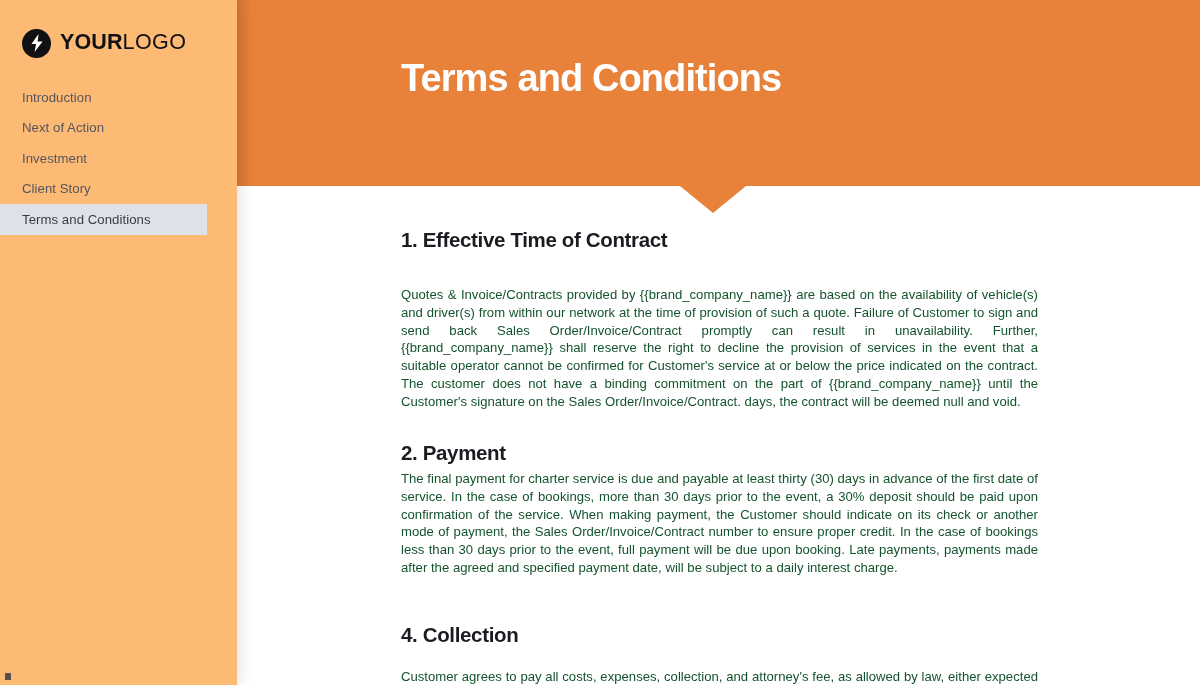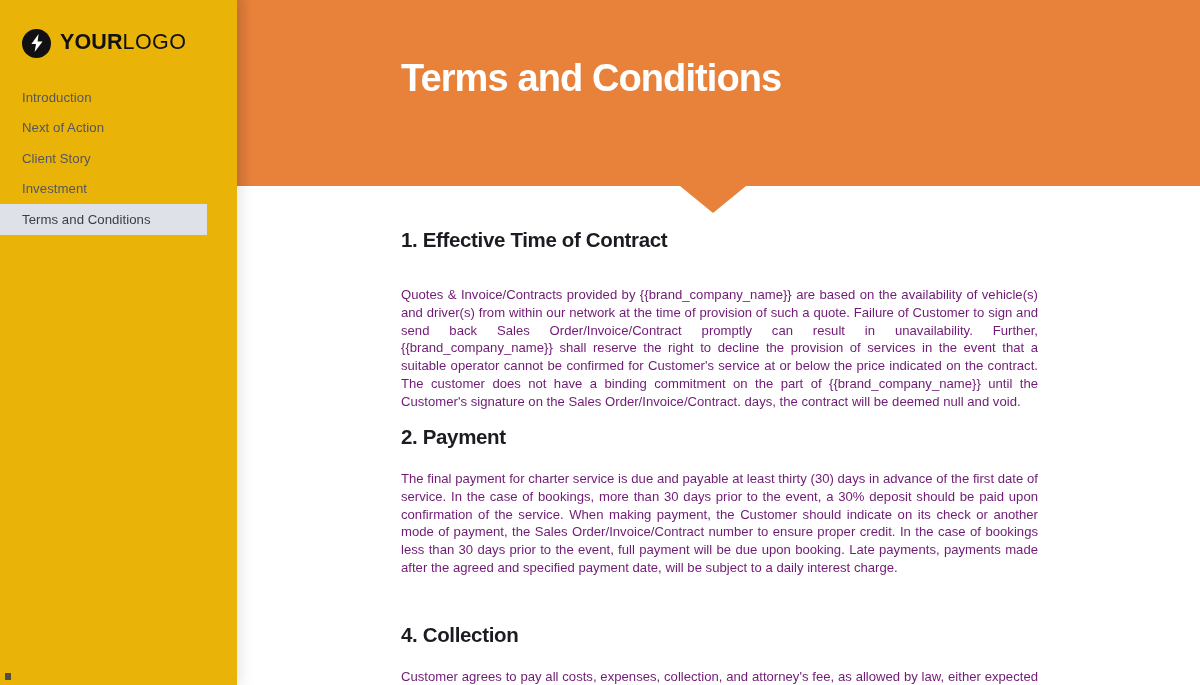--- a/index.html
+++ b/index.html
@@ -16,21 +16,21 @@
     position: relative;
   }
 
   
   .sidebar {
     position: absolute;
     top: 0;
     left: 0;
     width: 237px;
     height: 685px;
-    background: #eab308;
+    background: #fdba74;
     z-index: 3;
     box-shadow: 4px 0 12px rgba(60, 64, 80, 0.13);
   }
 
   .logo-row {
     position: absolute;
     top: 28px;
     left: 22px;
     display: flex;
     align-items: center;
@@ -157,28 +157,28 @@
     font-weight: 700;
     color: #1b1c21;
     letter-spacing: -0.35px;
     line-height: 1.2;
     white-space: nowrap;
   }
 
   .sec-body {
     font-size: 13.1px;
     line-height: 17.8px;
-    color: #701a75;
+    color: #14532d;
     text-align: justify;
     letter-spacing: 0.02px;
   }
 
   .s1-h  { position: absolute; top: 42px; }
   .s1-p  { position: absolute; top: 100px; width: 637px; }
-  .s2-h  { position: absolute; top: 239px; text-align: right; }
+  .s2-h  { position: absolute; top: 255px; text-align: right; }
   .s2-p  { position: absolute; top: 284px; width: 637px; }
   .s3-h  { position: absolute; top: 437px; }
   .s3-p  { position: absolute; top: 482px; width: 637px; }
 
   .corner-mark {
     position: absolute;
     left: 5px;
     bottom: 5px;
     width: 6px;
     height: 7px;
@@ -204,24 +204,24 @@
   </div>
 
   <nav class="nav">
     <div class="nav-item">
       <span>Introduction</span>
     </div>
     <div class="nav-item">
       <span>Next of Action</span>
     </div>
     <div class="nav-item">
+      <span>Investment</span>
+    </div>
+    <div class="nav-item">
       <span>Client Story</span>
-    </div>
-    <div class="nav-item">
-      <span>Investment</span>
     </div>
     <div class="nav-item active">
       <span>Terms and Conditions</span>
     </div>
   </nav>
 
 </aside>
 
 <main class="main">
 

